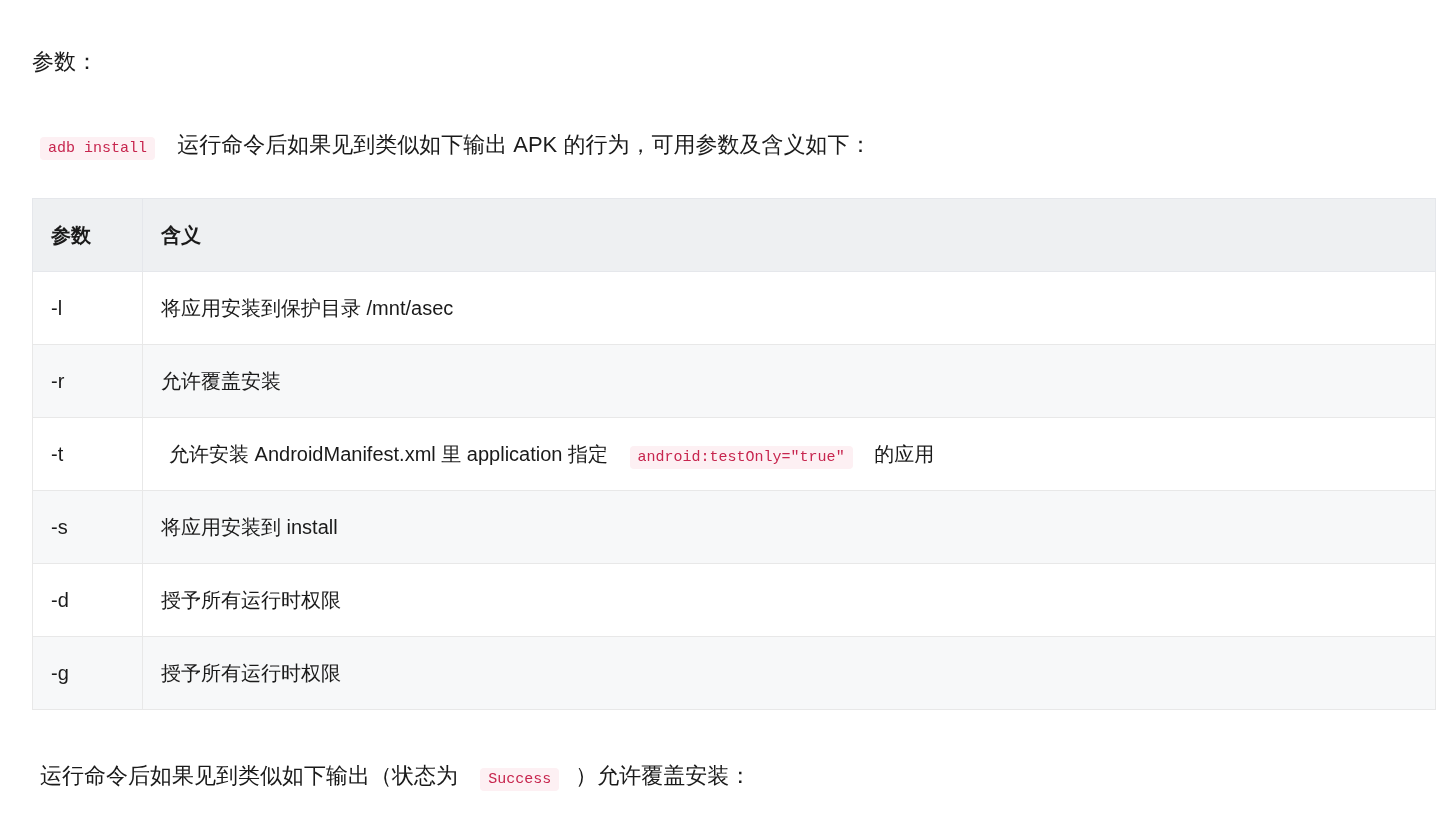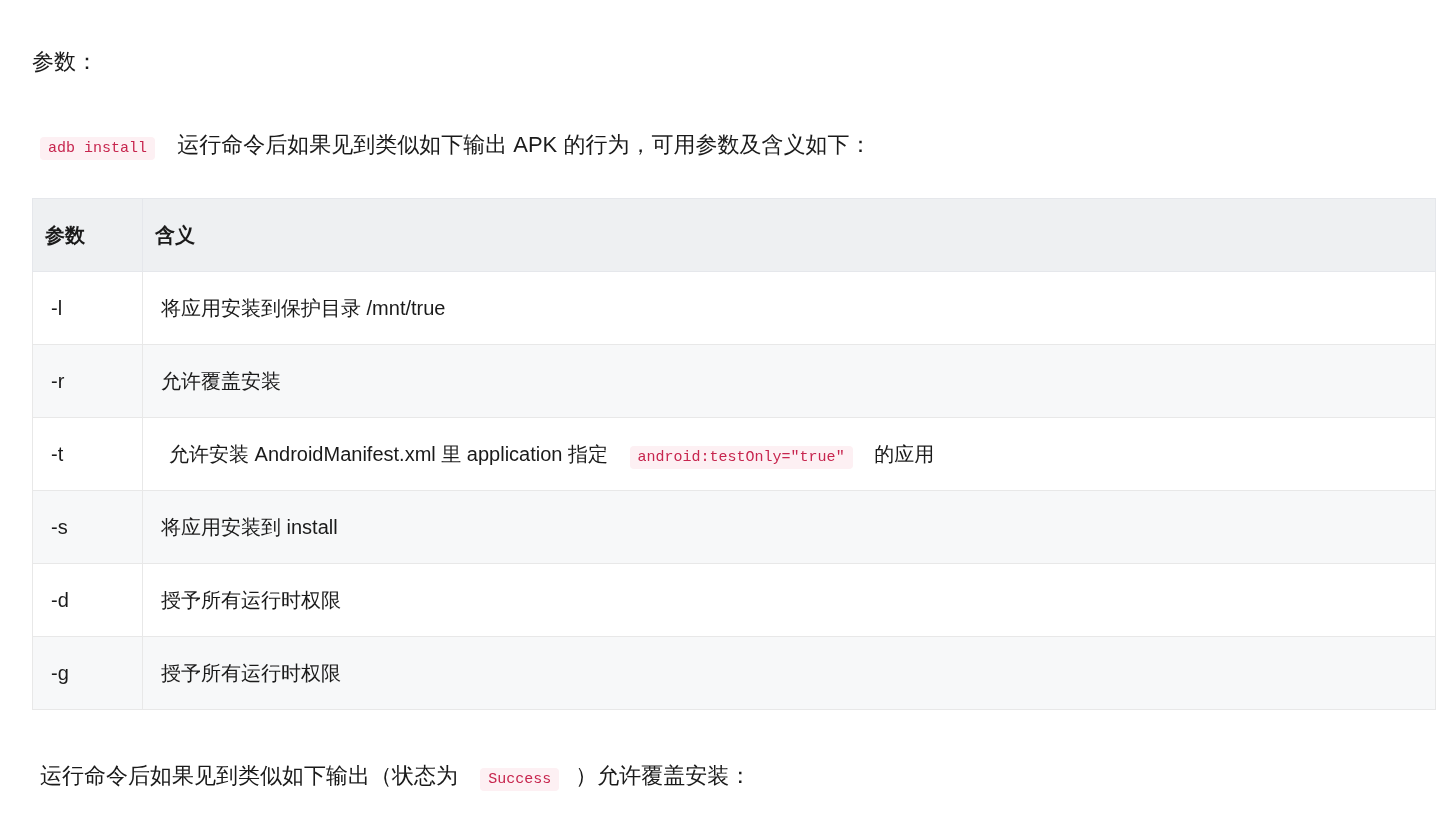--- a/index.html
+++ b/index.html
@@ -38,21 +38,21 @@
     }
     table {
       width: 100%;
       border-collapse: collapse;
       margin-top: 8px;
     }
     thead th {
       background: #eef0f2;
       text-align: left;
       font-weight: 600;
-      padding: 20px 12px;
+      padding: 20px 18px;
       border: 1px solid #e5e7eb;
       font-size: 20px;
     }
     tbody td {
       padding: 20px 18px;
       border: 1px solid #e8e8e8;
       font-size: 20px;
       vertical-align: middle;
     }
     tbody tr:nth-child(odd) {
@@ -77,21 +77,21 @@
 <table>
   <thead>
     <tr>
       <th class="col-param">参数</th>
       <th>含义</th>
     </tr>
   </thead>
   <tbody id="table-body">
   <tr>
         <td class="col-param">-l</td>
-        <td>将应用安装到保护目录 /mnt/true</td>
+        <td>将应用安装到保护目录 /mnt/asec</td>
       </tr>
       <tr>
         <td class="col-param">-r</td>
         <td>允许覆盖安装</td>
       </tr>
       <tr>
         <td class="col-param">-t</td>
         <td><span>允许安装 AndroidManifest.xml 里 application 指定 </span><code>android:testOnly="true"</code><span> 的应用</span></td>
       </tr>
       <tr>

